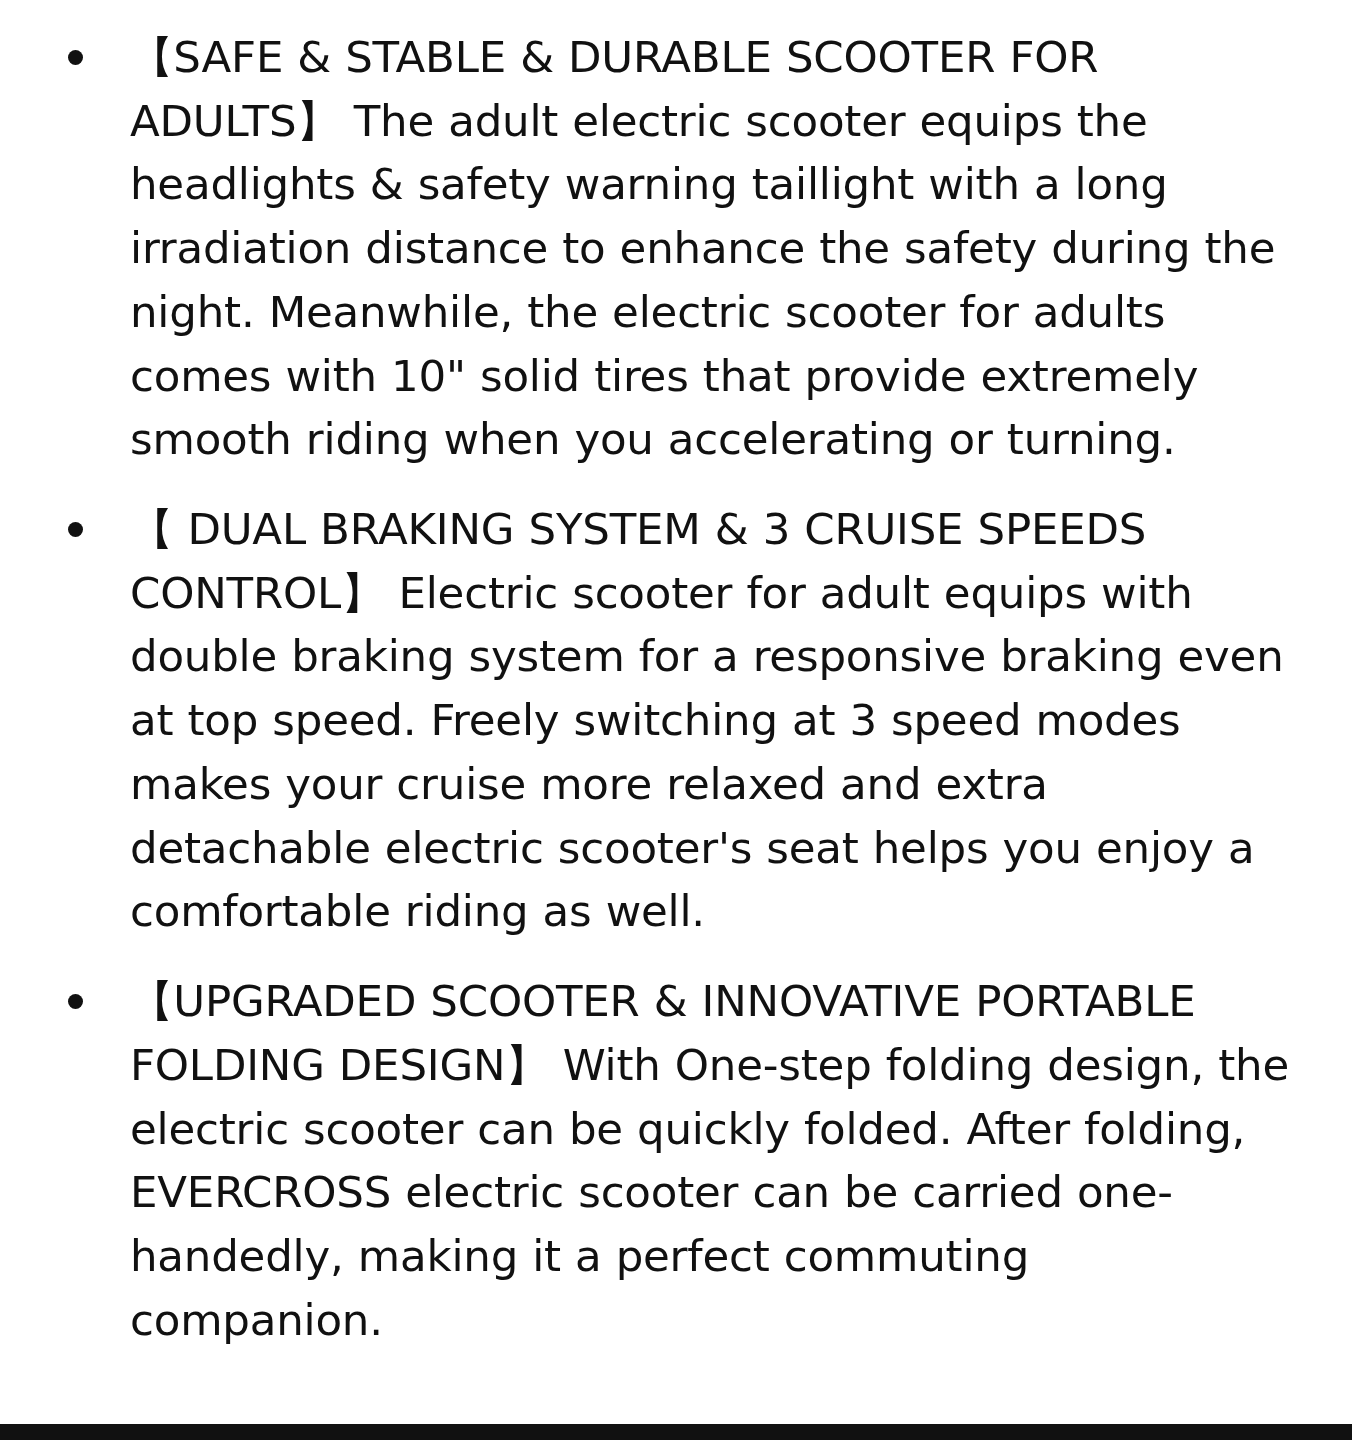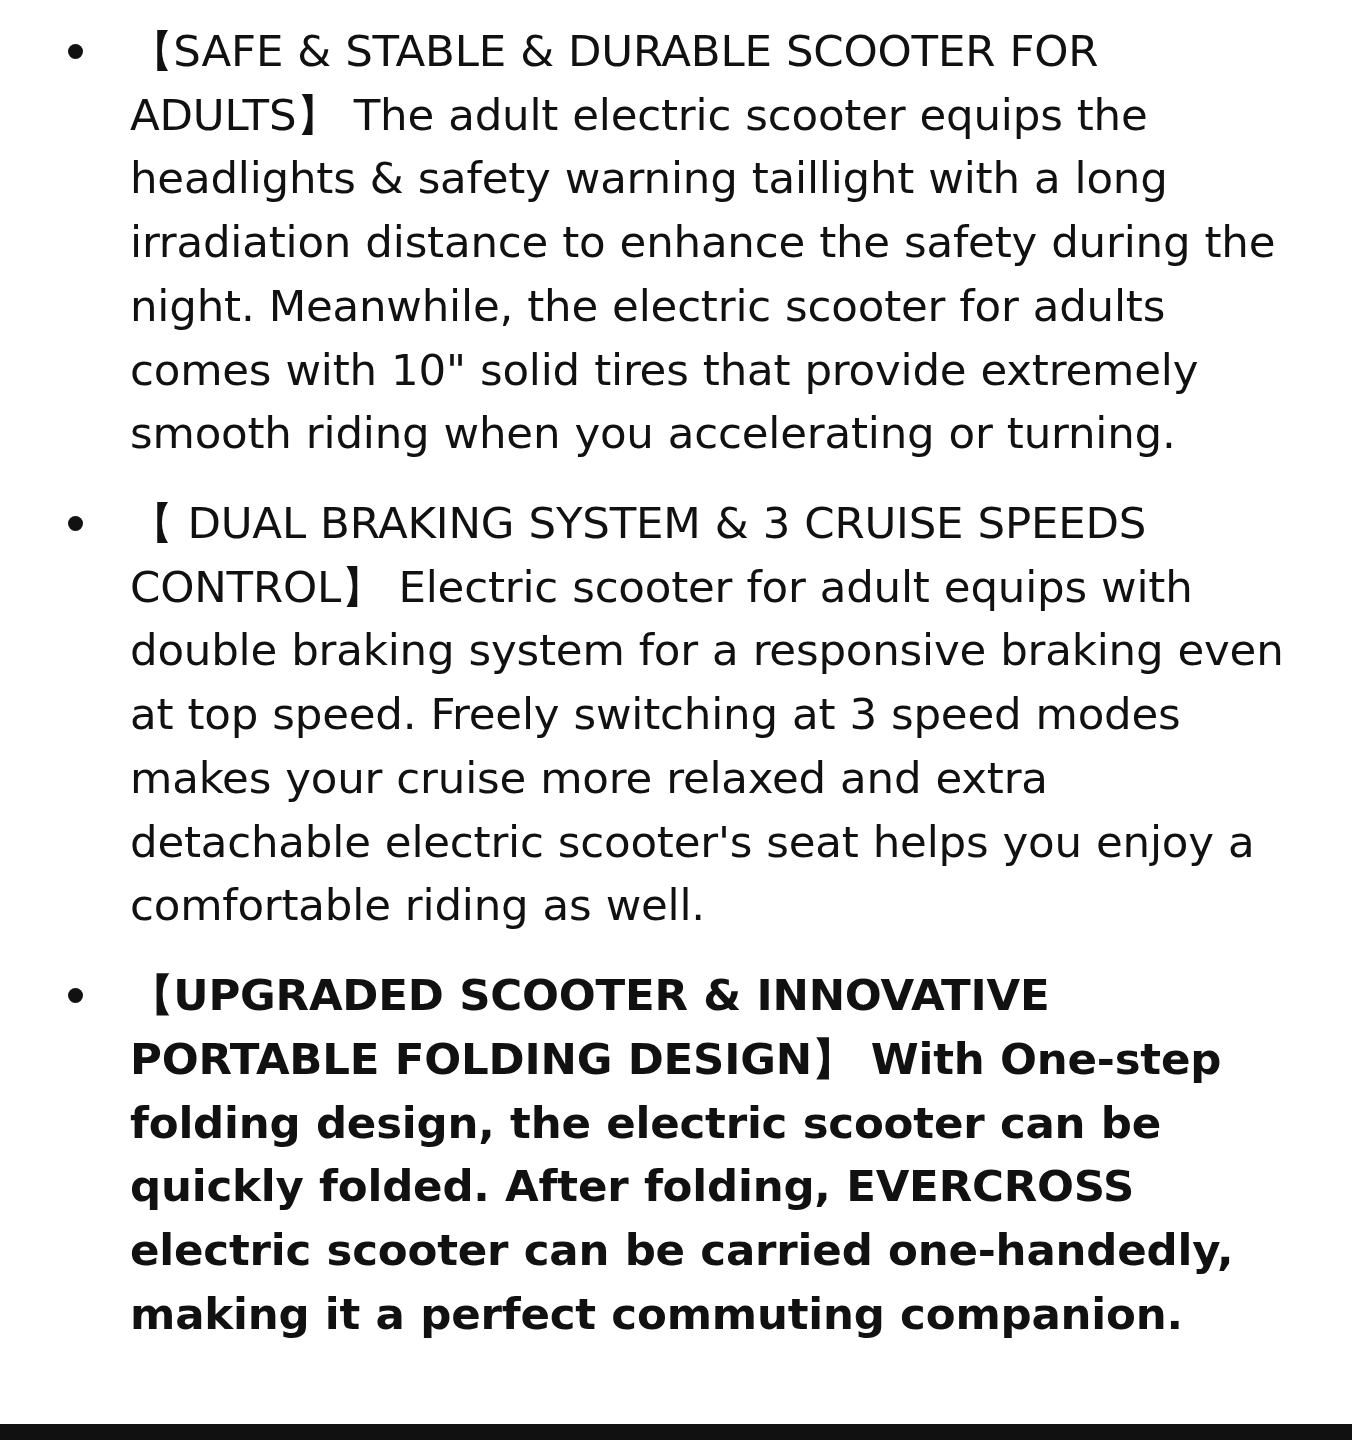--- a/index.html
+++ b/index.html
@@ -13,41 +13,40 @@
     overflow: hidden;
     font-family: "DejaVu Sans", sans-serif;
     color: #0b0b0b;
   }
   .page {
     position: relative;
     width: 1352px;
     height: 1440px;
     background: #ffffff;
     box-sizing: border-box;
-    padding: 20px 60px 0 38px;
+    padding: 26px 60px 0 38px;
   }
   .feature-list {
     list-style: none;
     margin: 0;
     padding: 0;
   }
   .feature-item {
     position: relative;
     padding-left: 92px;
     margin-bottom: 26px;
     font-size: 43.5px;
     line-height: 1.465;
     letter-spacing: -0.2px;
     color: #111111;
     text-align: left;
     word-spacing: 0.5px;
   }
   .feature-item:last-child {
     margin-bottom: 15px;
-    font-weight: bold;
   }
   .bullet {
     position: absolute;
     left: 30px;
     top: 24px;
     width: 15px;
     height: 15px;
     background: #111111;
     border-radius: 50%;
   }

